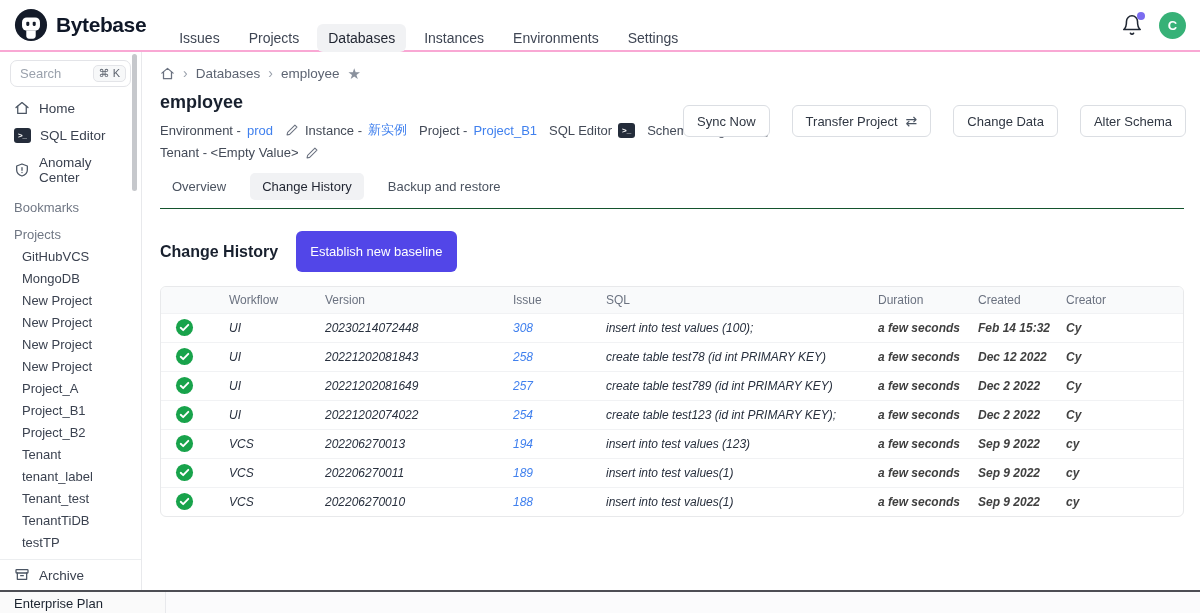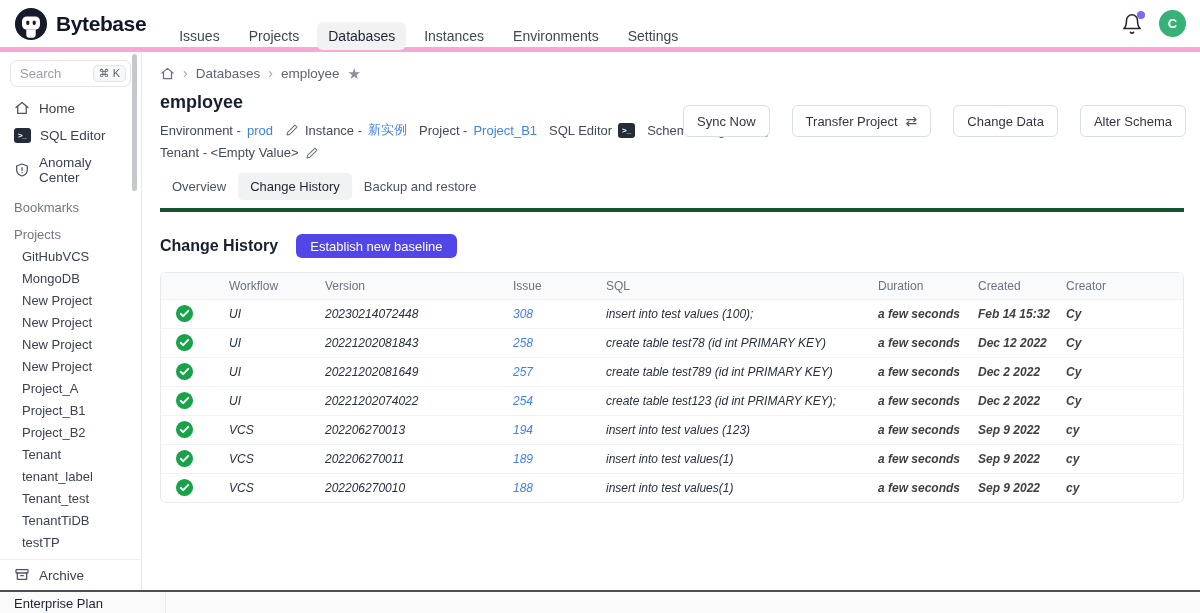--- a/index.html
+++ b/index.html
@@ -1,21 +1,21 @@
 <!DOCTYPE html>
 <html><head>
 <meta charset="utf-8">
 <style>
   * { margin:0; padding:0; box-sizing:border-box; }
   html,body { width:1200px; height:613px; overflow:hidden; background:#fff;
     font-family:"Liberation Sans","DejaVu Sans",sans-serif; color:#28303e; }
 
   
   .navbar { height:52px; display:flex; align-items:center; padding:0 14px;
-    border-bottom:5px solid #f9a8d4; background:#fff; }
+    border-bottom:2px solid #f9a8d4; background:#fff; }
   .brand { display:flex; align-items:center; gap:8px; margin-right:22px; cursor:pointer; }
   .brand-text { font-size:21px; font-weight:800; color:#101828; letter-spacing:-0.4px; }
   .navbar-menu { display:flex; align-items:center; gap:7px; }
   .nav-item { padding:6px 11px; font-size:14px; color:#3f4654; border-radius:6px;
     text-decoration:none; cursor:pointer; white-space:nowrap;margin-top:25px; }
   .nav-item.active { background:#f1f2f4; color:#1f2430; }
   .nav-right { margin-left:auto; display:flex; align-items:center; gap:16px; }
   .bell-wrap { position:relative; width:22px; height:22px; cursor:pointer; }
   .bell-dot { position:absolute; top:-2px; right:-2px; width:8px; height:8px; border-radius:50%; }
   .avatar { width:27px; height:27px; border-radius:50%; color:#fff; font-size:13px; font-weight:700;
@@ -52,27 +52,27 @@
   .meta-line { margin-top:8px; display:flex; align-items:center; column-gap:12px; font-size:13px; color:#434a57; }
   .meta-line + .meta-line { margin-top:6px; }
   .meta-group { display:flex; align-items:center; gap:6px; }
   .meta-link { color:#4080ee; cursor:pointer; text-decoration:none; }
   .icon-btn { cursor:pointer; display:inline-flex; align-items:center; }
   .page-actions { position:absolute; top:53px; right:14px; display:flex; gap:22px; }
   .act-btn { height:32px; padding:0 13px; background:#fff; border:1px solid #dbdee3; border-radius:6px;
     font-size:13px; color:#2f3642; font-weight:500; display:flex; align-items:center; gap:8px;
     cursor:pointer; font-family:inherit; white-space:nowrap; }
   .act-icon { color:#4b5563; font-size:14px; }
-  .tab-bar { margin-top:13px; display:flex; align-items:center; gap:0;
-    border-bottom:4px solid #14532d; padding-bottom:8px; }
+  .tab-bar { margin-top:13px; display:flex; align-items:center; gap:12px;
+    border-bottom:1px solid #14532d; padding-bottom:8px; }
   .tab { padding:6px 12px; font-size:13px; color:#4b5360; border-radius:5px; cursor:pointer; white-space:nowrap; }
   .tab.active { background:#f1f2f4; color:#1f2430; }
   .section-row { margin-top:22px; display:flex; align-items:center; gap:18px; }
   .section-title { font-size:16px; font-weight:700; color:#18202e; }
-  .baseline-btn { height:24px; padding:0 14px; border:none; border-radius:6px; color:#fff;
+  .baseline-btn { height:41px; padding:0 14px; border:none; border-radius:6px; color:#fff;
     font-size:13px; font-weight:500; cursor:pointer; font-family:inherit; }
 
   
   .table-wrap { margin-top:14px; border:1px solid #e8e9eb; border-radius:6px; overflow:hidden; }
   table { width:100%; border-collapse:collapse; table-layout:fixed; }
   thead th { background:#f9fafb; font-weight:400; font-size:12px; color:#6b7280; text-align:left;
     padding:6px 10px; white-space:nowrap; }
   tbody tr { border-top:1px solid #f1f2f4; cursor:pointer; }
   tbody td { font-size:12px; color:#28303e; padding:7px 10px; white-space:nowrap; overflow:hidden;font-style:italic; }
   td.c-status { padding:4px 0 2px 14px; }

